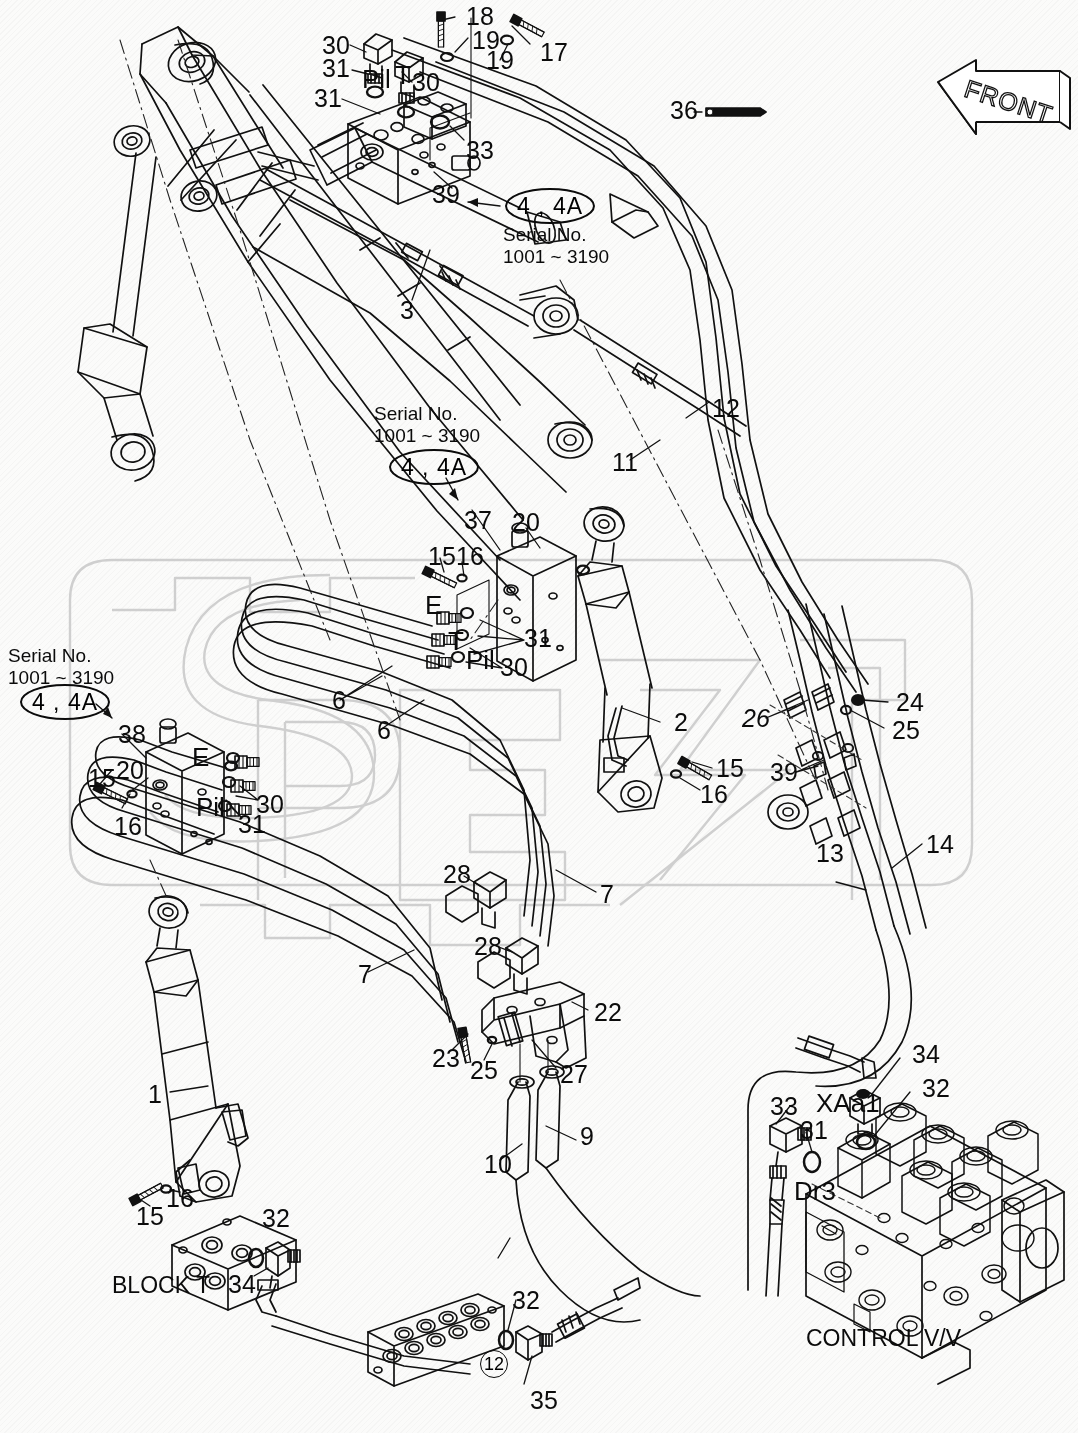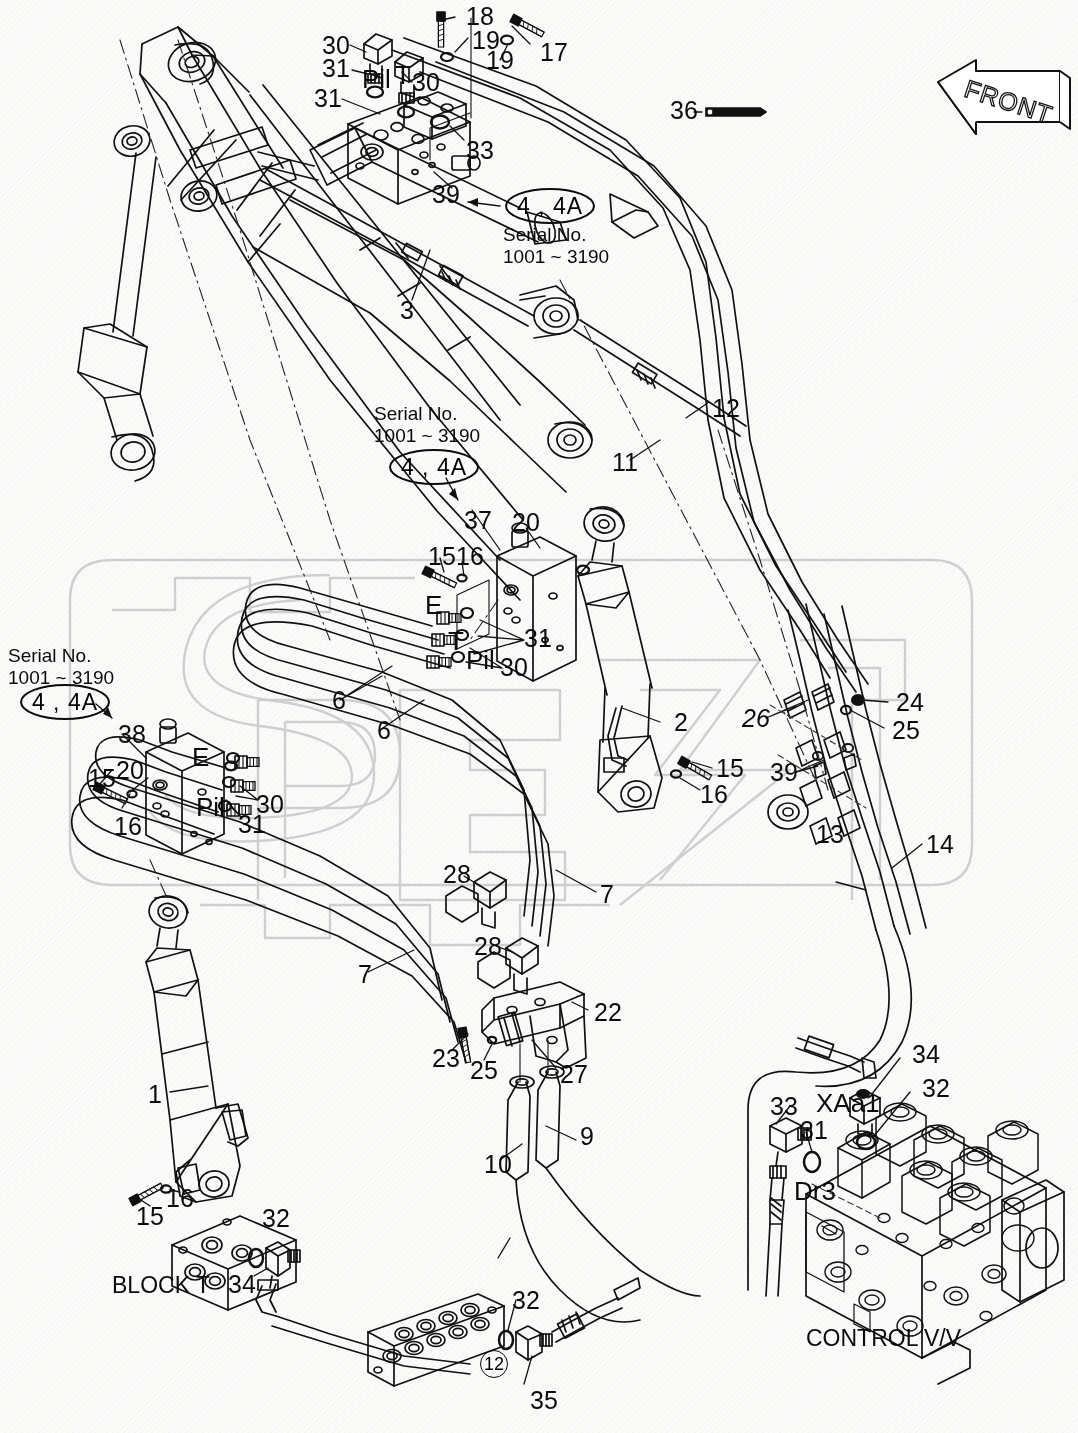--- a/index.html
+++ b/index.html
@@ -701,21 +701,21 @@
   <div class="lbl n" style="left:332px;top:688px;">6</div>
   <div class="lbl n" style="left:377px;top:718px;">6</div>
   <div class="lbl n" style="left:674px;top:710px;">2</div>
   <div class="lbl n" style="left:716px;top:756px;">15</div>
   <div class="lbl n" style="left:700px;top:782px;">16</div>
   <div class="lbl n" style="left:896px;top:690px;">24</div>
   <div class="lbl n" style="left:892px;top:718px;">25</div>
   <div class="lbl n" style="left:742px;top:706px;font-style:italic;">26</div>
   <div class="lbl n" style="left:770px;top:760px;">39</div>
   <div class="lbl n" style="left:926px;top:832px;">14</div>
-  <div class="lbl n" style="left:816px;top:822px;">13</div>
+  <div class="lbl n" style="left:816px;top:841px;">13</div>
   <div class="lbl n" style="left:118px;top:722px;">38</div>
   <div class="lbl n" style="left:116px;top:758px;">20</div>
   <div class="lbl n" style="left:88px;top:766px;">15</div>
   <div class="lbl n" style="left:114px;top:814px;">16</div>
   <div class="lbl n" style="left:256px;top:792px;">30</div>
   <div class="lbl n" style="left:238px;top:812px;">31</div>
   <div class="lbl n" style="left:443px;top:862px;">28</div>
   <div class="lbl n" style="left:474px;top:934px;">28</div>
   <div class="lbl n" style="left:600px;top:882px;">7</div>
   <div class="lbl n" style="left:358px;top:962px;">7</div>

